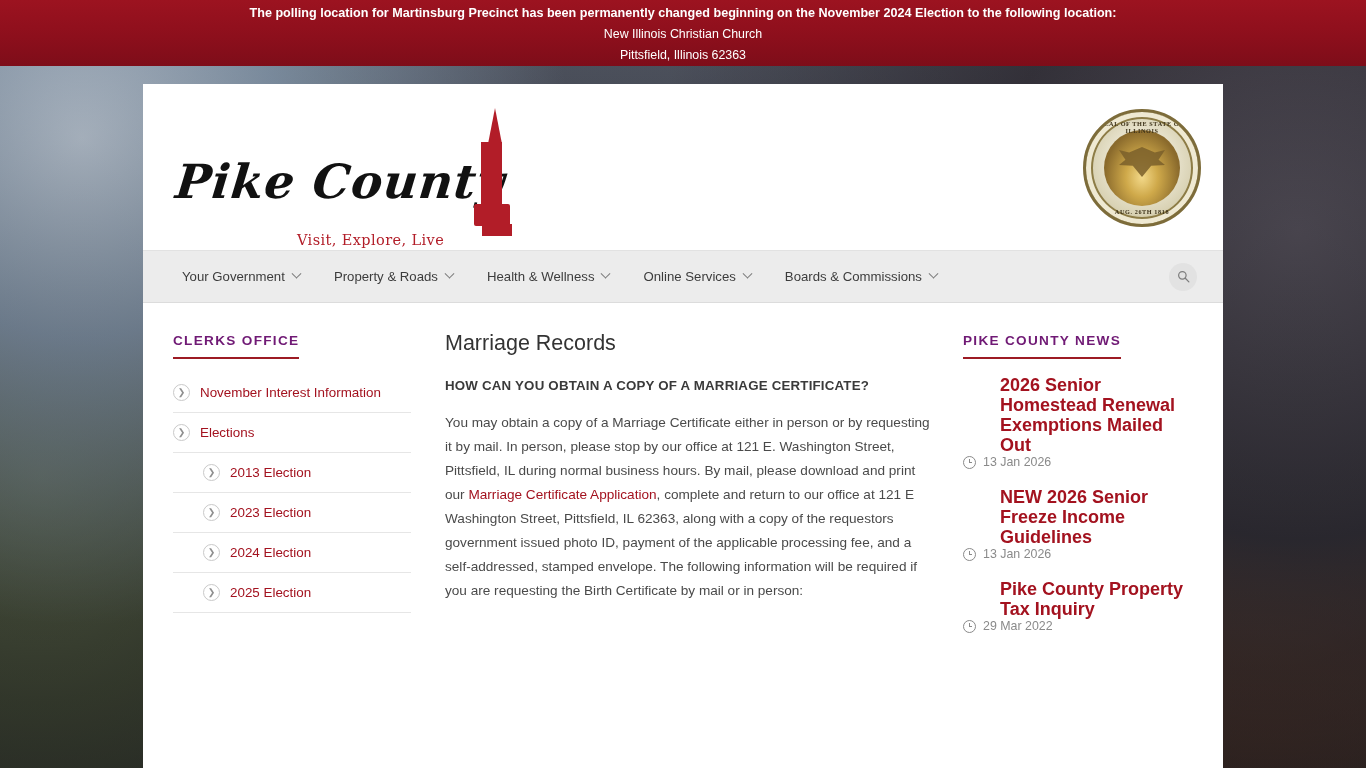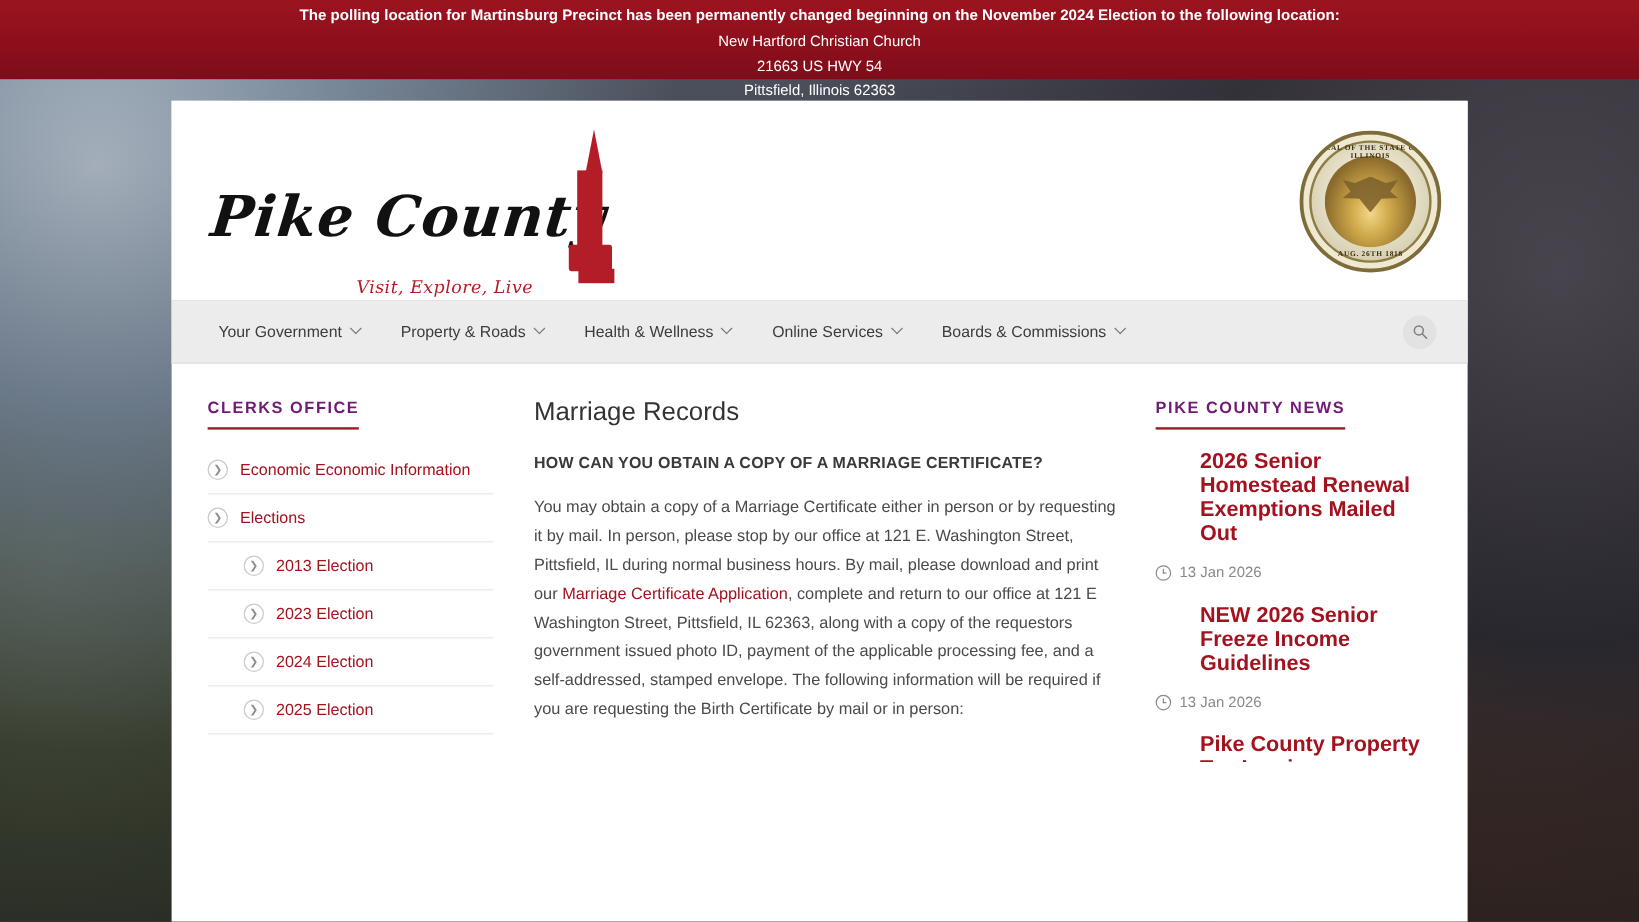--- a/index.html
+++ b/index.html
@@ -73,21 +73,21 @@
   .logo-tower .base {
     position: absolute; left: 2px; top: 96px; width: 36px; height: 22px;
     background: #b21d28; border-radius: 2px;
   }
   .logo-tower .foot {
     position: absolute; left: 10px; top: 116px; width: 30px; height: 12px;
     background: #b21d28;
   }
   .logo-tagline {
     position: absolute; left: 121px; top: 126px;
-    font-family: "DejaVu Serif", serif; font-style: italic;
+    font-family: "DejaVu Serif", serif; 
     font-size: 14.5px; color: #b21d28; letter-spacing: .4px;
   }
   .seal {
     position: absolute; right: 22px; top: 25px; width: 118px; height: 118px;
     border-radius: 50%;
     background:
       radial-gradient(circle at 50% 46%, #f2f0e4 0%, #e9e4cf 38%, #d9d2b4 62%, #b7a978 78%, #8f7f48 100%);
     border: 3px solid #7d6c3a;
     box-shadow: inset 0 0 0 5px #efe9d2, inset 0 0 0 7px #8d7c46;
     overflow: hidden;
@@ -198,42 +198,41 @@
   }
   .inline-link { color: #a3121f; text-decoration: none; }
 
   .news-item { margin-bottom: 18px; }
   .news-title {
     font-size: 18px; font-weight: bold; color: #a3121f;
     line-height: 20px; text-decoration: none; display: block; cursor: pointer; margin-left: 37px;
   }
   .news-meta {
     display: flex; align-items: center; gap: 7px;
-    margin-top: 16px; font-size: 12.4px; color: #8a8a8a;
+    margin-top: 0; font-size: 12.4px; color: #8a8a8a;
   }
   .clock {
     width: 13px; height: 13px; border-radius: 50%;
     border: 1.3px solid #8a8a8a; position: relative; flex: none;
   }
   .clock::before, .clock::after {
     content: ""; position: absolute; background: #8a8a8a;
   }
   .clock::before { width: 1.3px; height: 4px; left: 4.5px; top: 2.2px; }
   .clock::after { width: 3.4px; height: 1.3px; left: 5px; top: 5.6px; }
   .news-list { margin-top: 16px; }
 </style>
 </head>
 <body>
 
 <div class="page-bg"></div>
 
 <div class="alert-banner">
   <div class="alert-line1">The polling location for Martinsburg Precinct has been permanently changed beginning on the November 2024 Election to the following location:</div>
-  <div class="alert-line2">New Hartford Christian Church</div>
-  <div class="alert-line2">21663 US HWY 54</div>
+  <div class="alert-line2">New Illinois Christian Church</div>
   <div class="alert-line2">Pittsfield, Illinois 62363</div>
 </div>
 
 <div class="site">
 
   <div class="header">
     <div class="logo-wrap">
       <div class="logo-script">Pike County</div>
       <div class="logo-tower">
         <div class="spire"></div>
@@ -283,21 +282,21 @@
   </div>
 
 
   <div class="content">
 
     <div class="col-left">
       <div class="side-heading">CLERKS OFFICE</div>
       <ul class="side-list">
         <li>
           <span class="bullet">❯</span>
-          <a class="side-link">Economic Economic Information</a>
+          <a class="side-link">November Interest Information</a>
         </li>
         <li>
           <span class="bullet">❯</span>
           <a class="side-link">Elections</a>
         </li>
         <li class="sub">
           <span class="bullet">❯</span>
           <a class="side-link">2013 Election</a>
         </li>
         <li class="sub">

